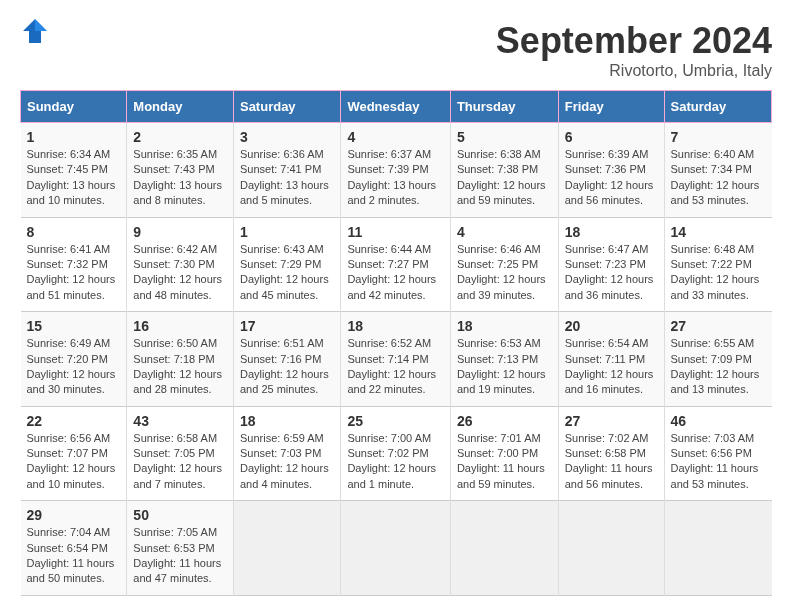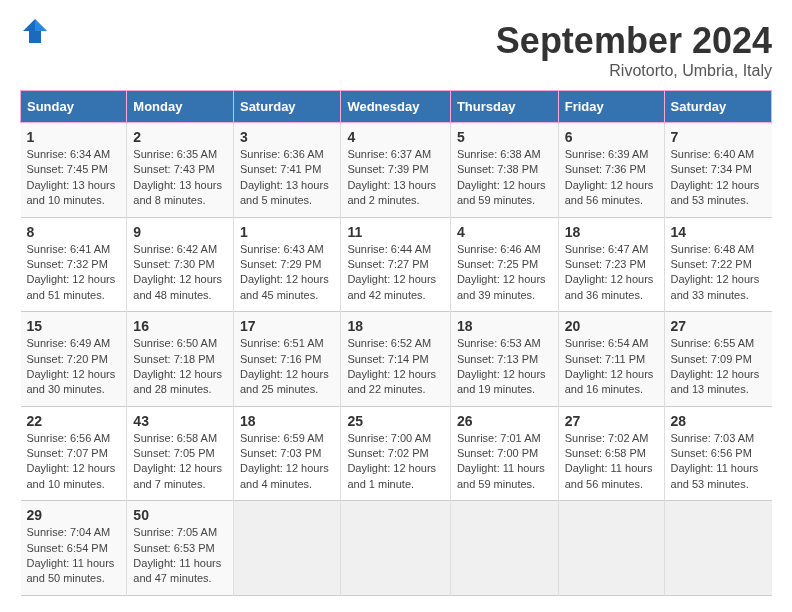--- a/index.html
+++ b/index.html
@@ -233,21 +233,21 @@
         </td>
         <td>
           <span class="day-num">26</span>
           <div class="day-info">Sunrise: 7:01 AM<br>Sunset: 7:00 PM<br>Daylight: 11 hours and 59 minutes.</div>
         </td>
         <td>
           <span class="day-num">27</span>
           <div class="day-info">Sunrise: 7:02 AM<br>Sunset: 6:58 PM<br>Daylight: 11 hours and 56 minutes.</div>
         </td>
         <td>
-          <span class="day-num">28</span>
+          <span class="day-num">46</span>
           <div class="day-info">Sunrise: 7:03 AM<br>Sunset: 6:56 PM<br>Daylight: 11 hours and 53 minutes.</div>
         </td>
       </tr>
       <tr>
         <td>
           <span class="day-num">29</span>
           <div class="day-info">Sunrise: 7:04 AM<br>Sunset: 6:54 PM<br>Daylight: 11 hours and 50 minutes.</div>
         </td>
         <td>
           <span class="day-num">50</span>

